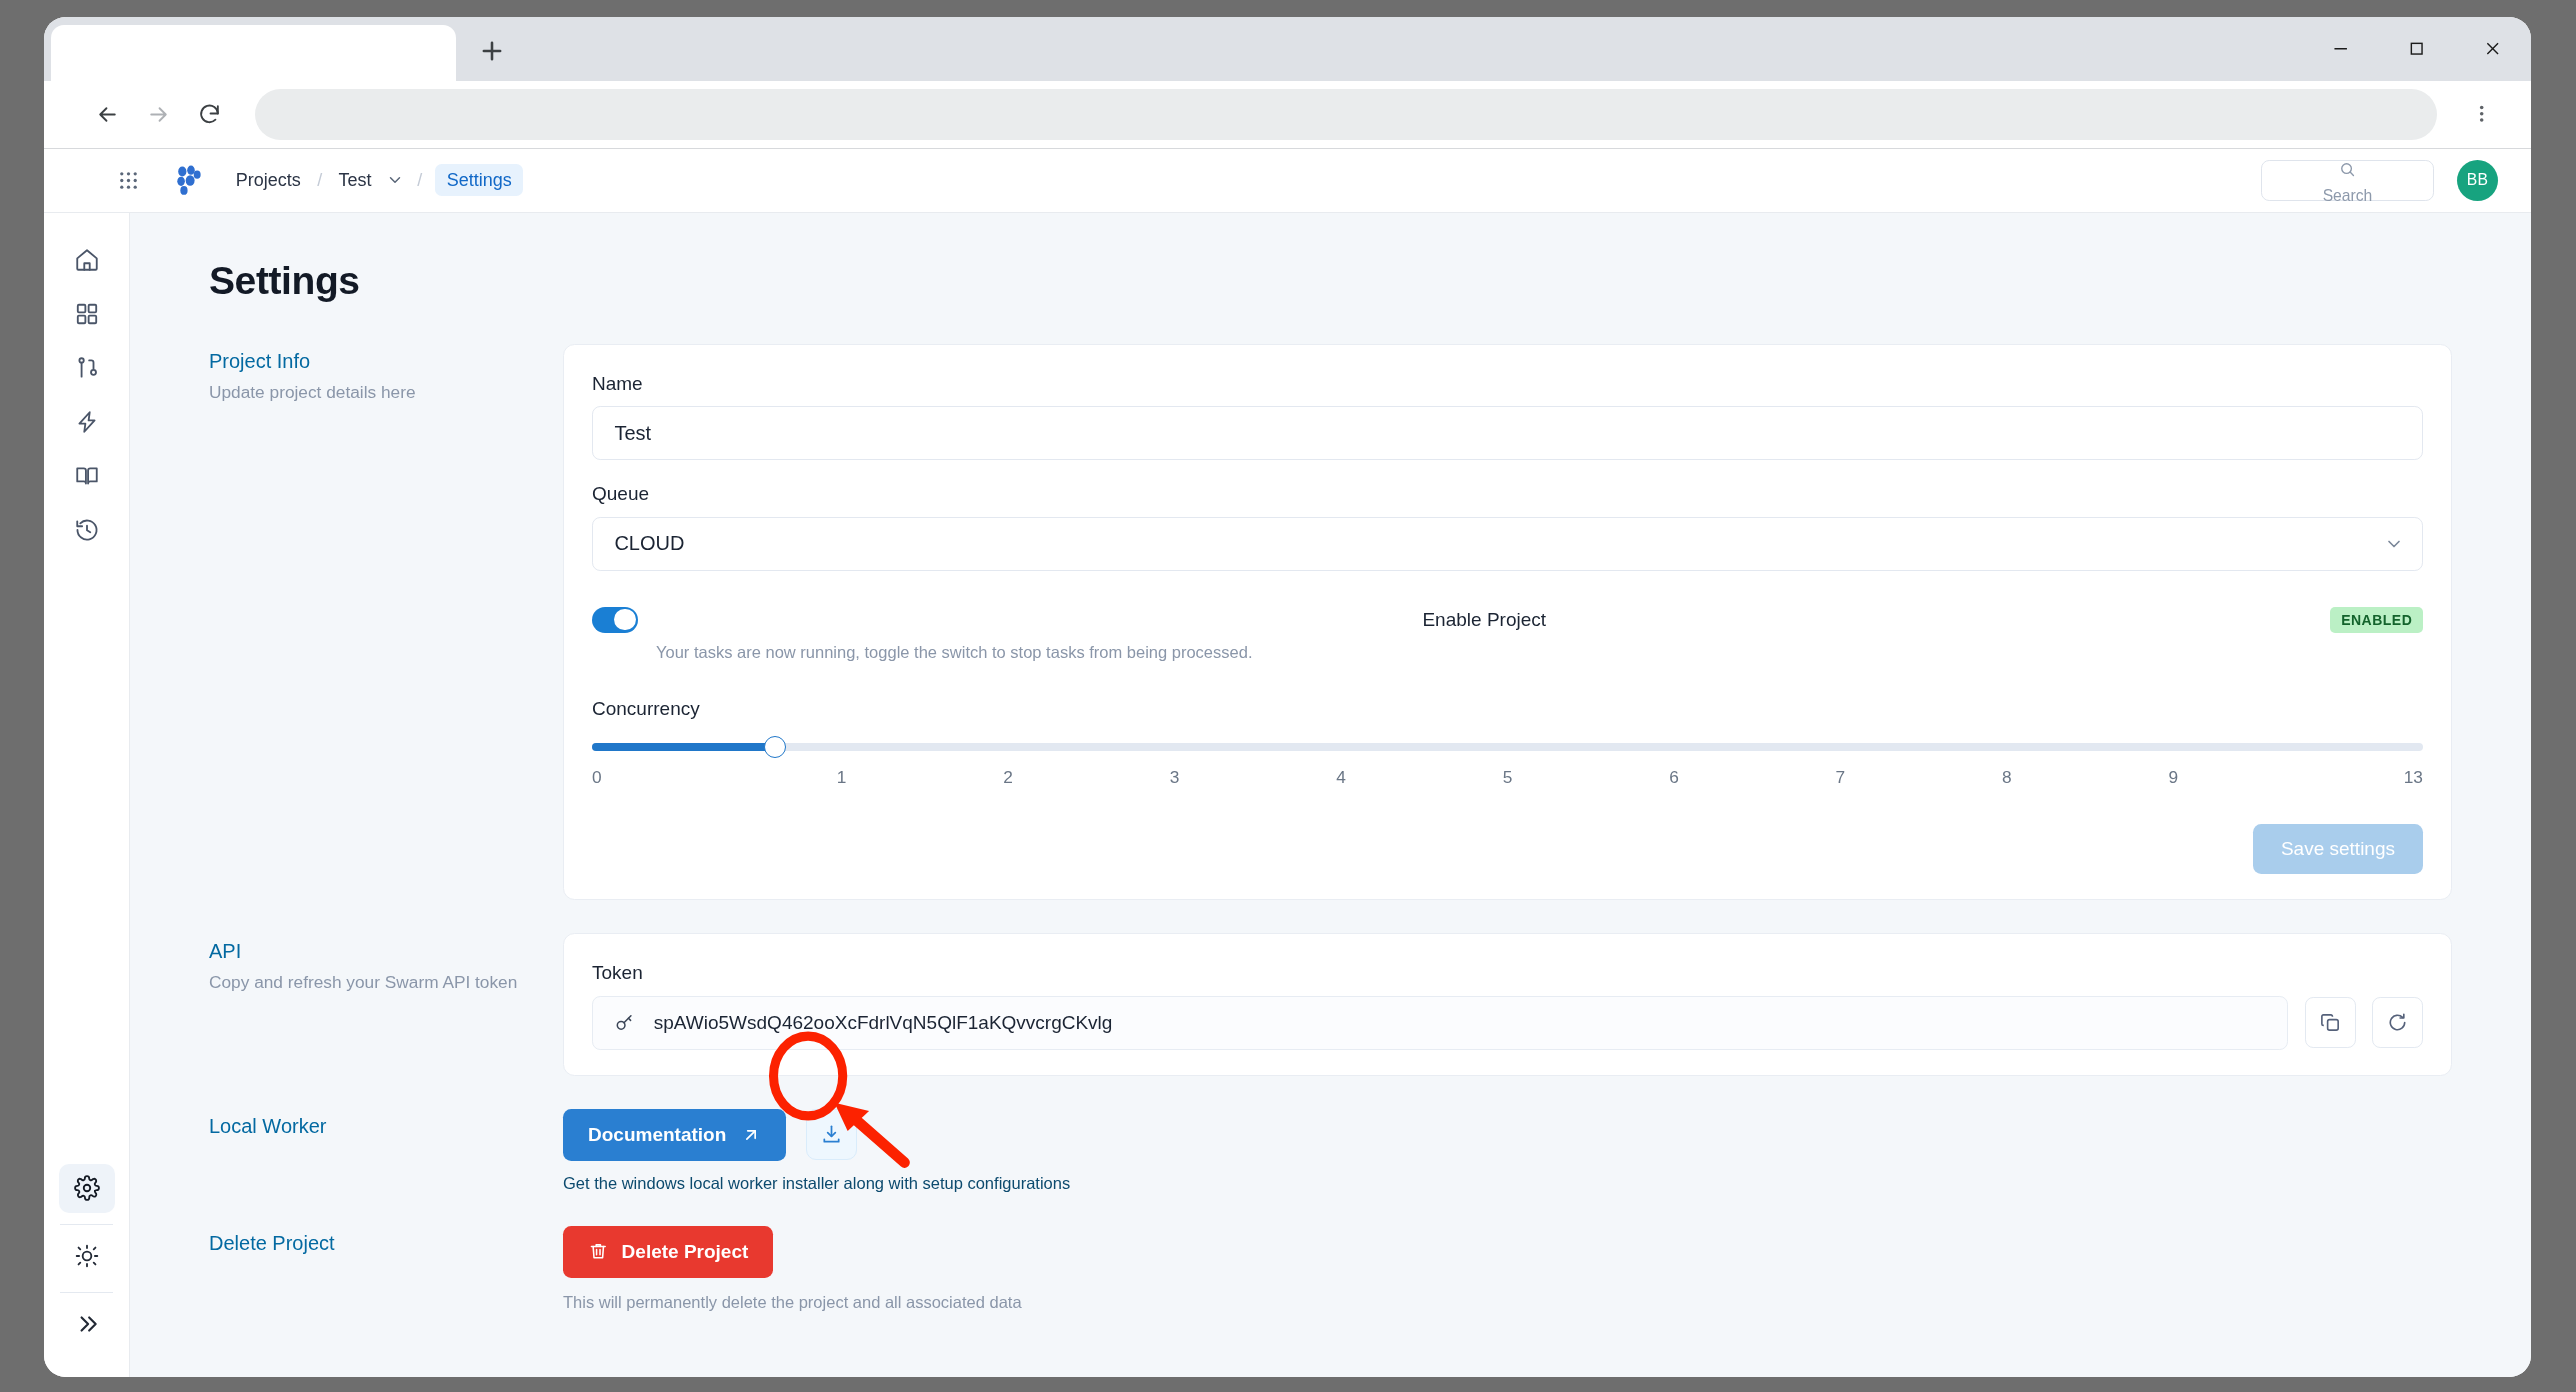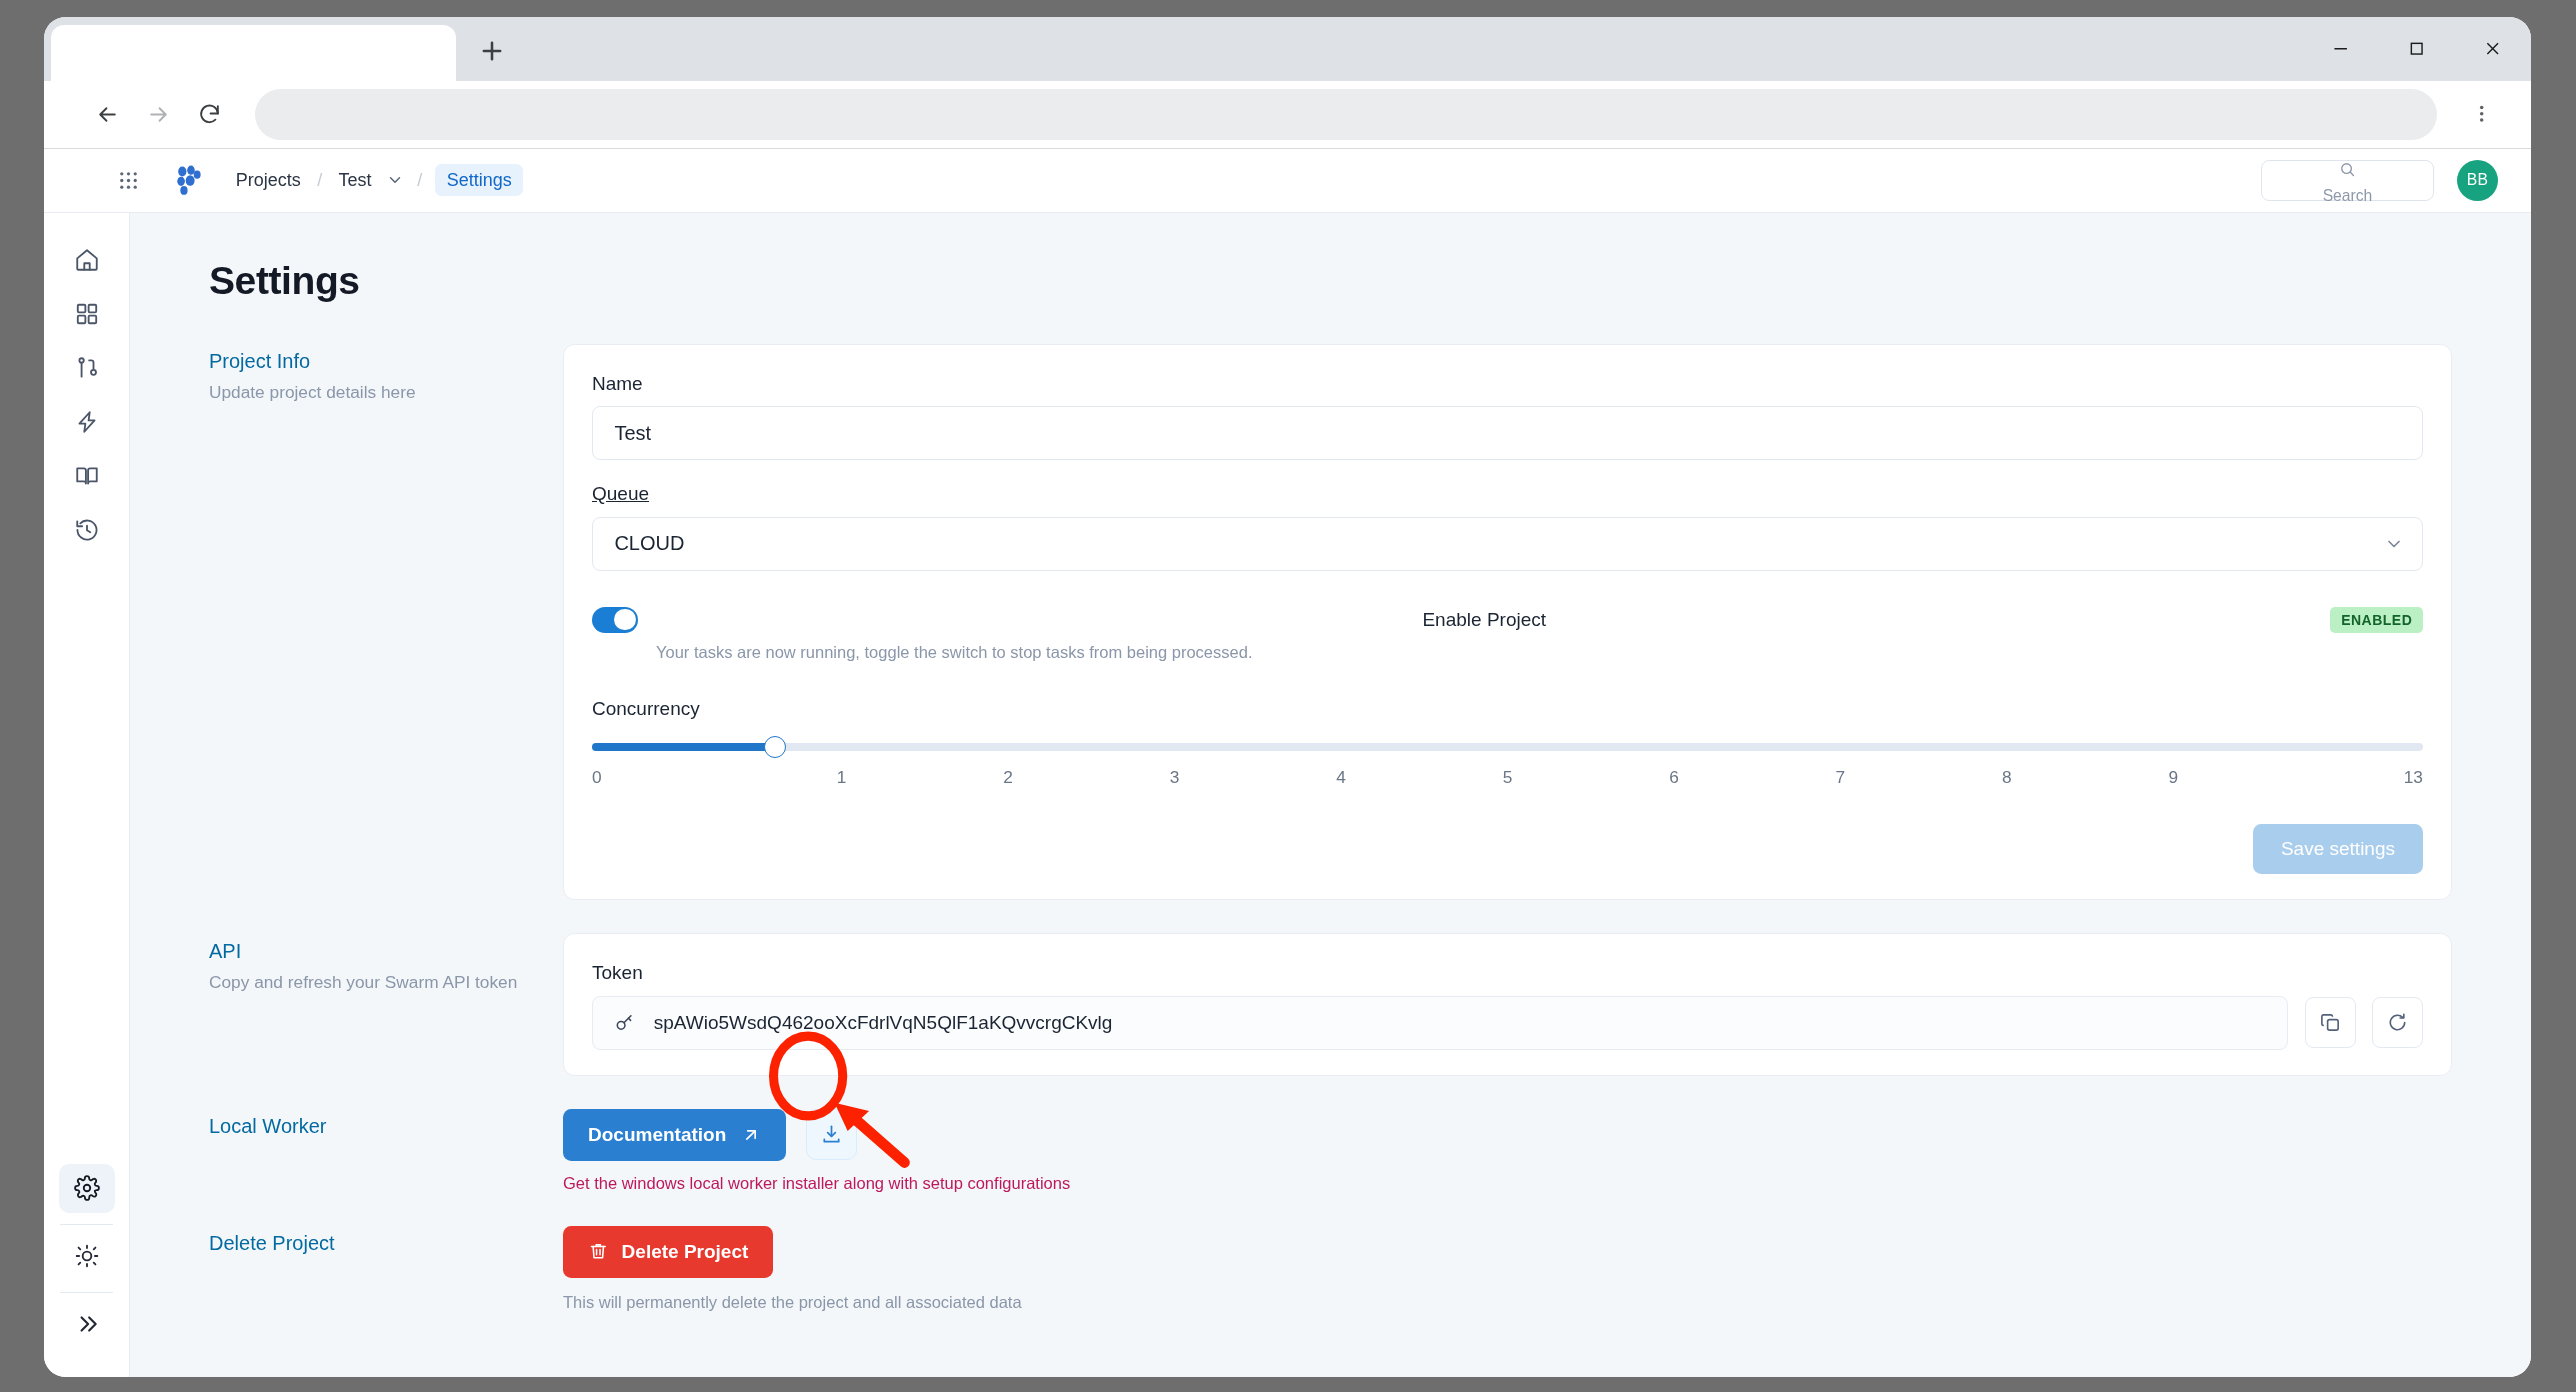--- a/index.html
+++ b/index.html
@@ -190,21 +190,21 @@
   .sec-right { flex: 1 1 auto; }
 
   .card {
     background: #ffffff;
     border: 0.8px solid #e9edf3;
     border-radius: 11.5px;
     padding: 28px 28px 25px 28px;
   }
 
   .field-label { font-size: 19px; color: #1b2433; margin-bottom: 11.5px; }
-  .field-label.mt { margin-top: 23px; text-decoration: underline; }
+  .field-label.mt { margin-top: 23px; }
   .input {
     width: 100%; height: 54px;
     border: 0.8px solid #e3e8f0; border-radius: 8.2px;
     display: flex; align-items: center; padding: 0 21.4px;
     font-size: 20px; color: #1b2433; background: #ffffff;
   }
   .select {
     width: 100%; height: 54px;
     border: 0.8px solid #e3e8f0; border-radius: 8.2px;
     display: flex; align-items: center; padding: 0 18px 0 21.4px;
@@ -290,21 +290,21 @@
     display: flex; align-items: center; gap: 15px;
     border: none;
   }
   .btn-doc svg { width: 20px; height: 20px; }
   .btn-download {
     width: 51px; height: 51px;
     background: #eef7fe; border: 0.8px solid #d9ecfb; border-radius: 10px;
     display: flex; align-items: center; justify-content: center;
   }
   .btn-download svg { width: 23px; height: 23px; }
-  .worker-hint { font-size: 16.5px; color: #be185d; margin-top: 13px; }
+  .worker-hint { font-size: 16.5px; color: #0c4a6e; margin-top: 13px; }
 
   .btn-delete {
     background: #e8392f; color: #ffffff;
     font-size: 19px; font-weight: 600;
     padding: 15px 25px; border-radius: 8.2px;
     display: inline-flex; align-items: center; gap: 13px;
     border: none;
   }
   .btn-delete svg { width: 20.6px; height: 20.6px; }
   .delete-hint { font-size: 16.5px; color: #8a96a9; margin-top: 15px; }

